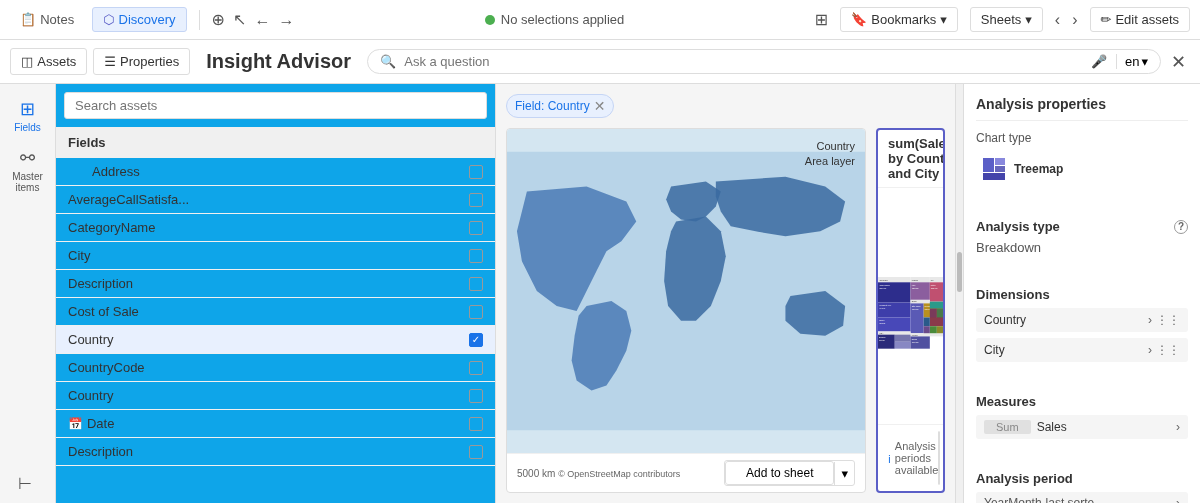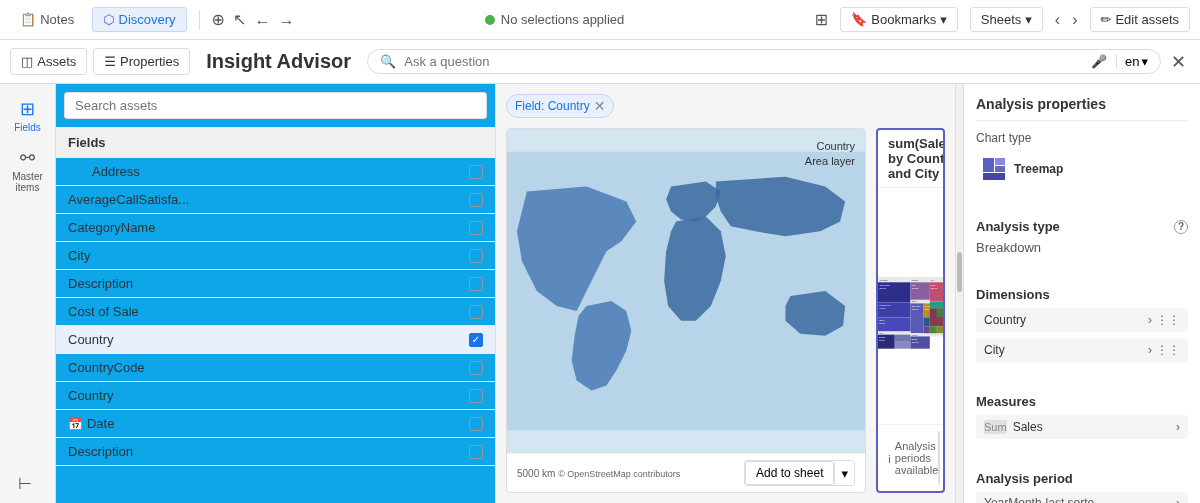--- a/index.html
+++ b/index.html
@@ -57,21 +57,21 @@
 
     .charts-row { display: flex; gap: 10px; flex: 1; overflow: hidden; }
 
     
     .map-card { width: 360px; background: #fff; border: 1px solid #ddd; border-radius: 4px; display: flex; flex-direction: column; overflow: hidden; }
     .map-card-title { padding: 8px 12px; font-size: 13px; font-weight: 600; color: #333; border-bottom: 1px solid #f0f0f0; }
     .map-content { flex: 1; position: relative; background: #d4e6f1; overflow: hidden; }
     .map-overlay-label { position: absolute; right: 10px; top: 10px; font-size: 11px; color: #333; text-align: right; line-height: 1.4; }
     .map-footer { display: flex; justify-content: space-between; align-items: center; padding: 6px 10px; border-top: 1px solid #f0f0f0; }
     .map-scale { font-size: 10px; color: #666; }
-    .add-to-sheet-btn { display: flex; gap: 2px; padding: 4px 10px; background: #fff; border: 1px solid #ddd; border-radius: 3px; cursor: pointer; font-size: 12px; }
+    .add-to-sheet-btn { display: flex; gap: 2px; padding: 4px 20px; background: #fff; border: 1px solid #ddd; border-radius: 3px; cursor: pointer; font-size: 12px; }
     .add-dropdown { padding: 4px 6px; border-left: 1px solid #ddd; cursor: pointer; }
 
     
     .treemap-card { flex: 1; background: #fff; border: 2px solid #5b5fc7; border-radius: 4px; display: flex; flex-direction: column; overflow: hidden; gap: 21px; }
     .treemap-card-header { display: flex; align-items: center; justify-content: space-between; padding: 6px 10px; border-bottom: 1px solid #f0f0f0; }
     .treemap-card-title { font-size: 13px; font-weight: 600; color: #333; }
     .treemap-card-actions { display: flex; gap: 6px; align-items: center; }
     .treemap-action-btn { cursor: pointer; font-size: 14px; color: #555; padding: 2px 4px; }
     .treemap-content { flex: 1; display: grid; overflow: hidden; position: relative; }
     .treemap-footer { display: flex; align-items: center; justify-content: space-between; padding: 6px 10px; border-top: 1px solid #f0f0f0; font-size: 11px; color: #666; }
@@ -87,21 +87,21 @@
     .rp-chart-icon { width: 28px; height: 28px; display: flex; align-items: center; justify-content: center; }
     .rp-chart-name { font-size: 12px; color: #333; font-weight: 600; }
     .rp-section-title { font-size: 13px; font-weight: 600; color: #333; margin-top: 4px; display: flex; align-items: center; justify-content: space-between; }
     .rp-value { font-size: 13px; color: #555; }
     .rp-dimension-row { display: flex; align-items: center; justify-content: space-between; padding: 5px 8px; background: #f5f5f5; border-radius: 3px; cursor: pointer; }
     .rp-dimension-label { font-size: 12px; color: #333; }
     .rp-dimension-actions { display: flex; align-items: center; gap: 4px; }
     .rp-dim-chevron { font-size: 12px; color: #666; }
     .rp-dim-dots { font-size: 12px; color: #666; }
     .rp-measure-row { display: flex; align-items: center; gap: 6px; padding: 5px 8px; background: #f5f5f5; border-radius: 3px; cursor: pointer; }
-    .rp-measure-agg { font-size: 11px; color: #888; background: #e0e0e0; border-radius: 2px; padding: 1px 0; }
+    .rp-measure-agg { font-size: 11px; color: #888; background: #e0e0e0; border-radius: 2px; padding: 1px 12px; }
     .rp-measure-name { font-size: 12px; color: #333; flex: 1; }
     .rp-measure-chevron { font-size: 12px; color: #666; }
     .rp-period-value { font-size: 12px; color: #555; display: flex; align-items: center; justify-content: space-between; padding: 4px 8px; background: #f5f5f5; border-radius: 3px; }
     .rp-period-chevron { font-size: 12px; color: #666; }
 
     
     .left-icon-panel { width: 56px; background: #f5f5f5; border-right: 1px solid #ddd; display: flex; flex-direction: column; align-items: center; padding-top: 8px; gap: 2px; }
     .side-icon-btn { display: flex; flex-direction: column; align-items: center; padding: 6px 4px; cursor: pointer; font-size: 10px; color: #555; border-radius: 4px; width: 50px; text-align: center; }
     .side-icon-btn.active { color: #1a73e8; }
     .side-icon-symbol { font-size: 18px; margin-bottom: 2px; }

